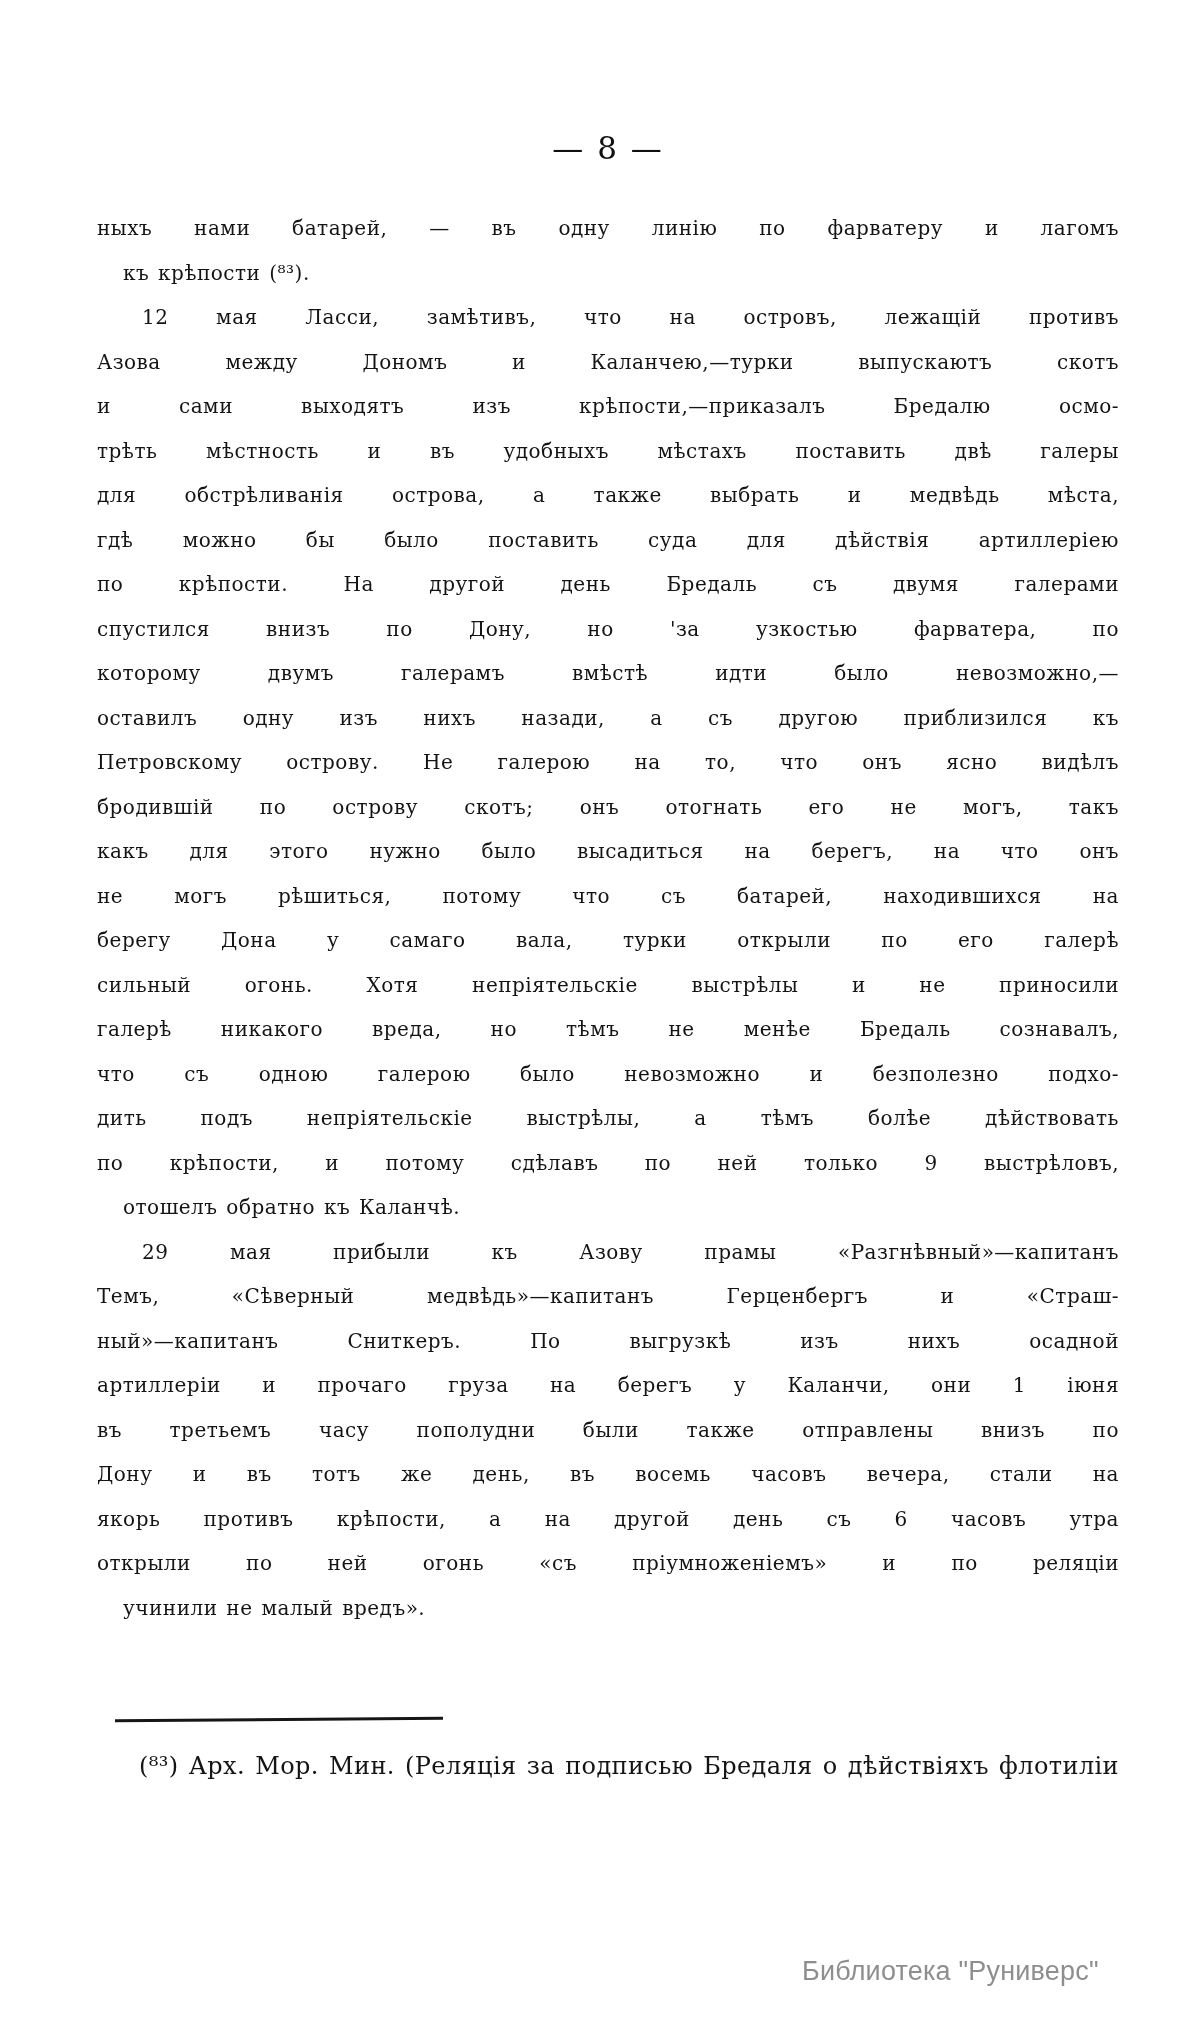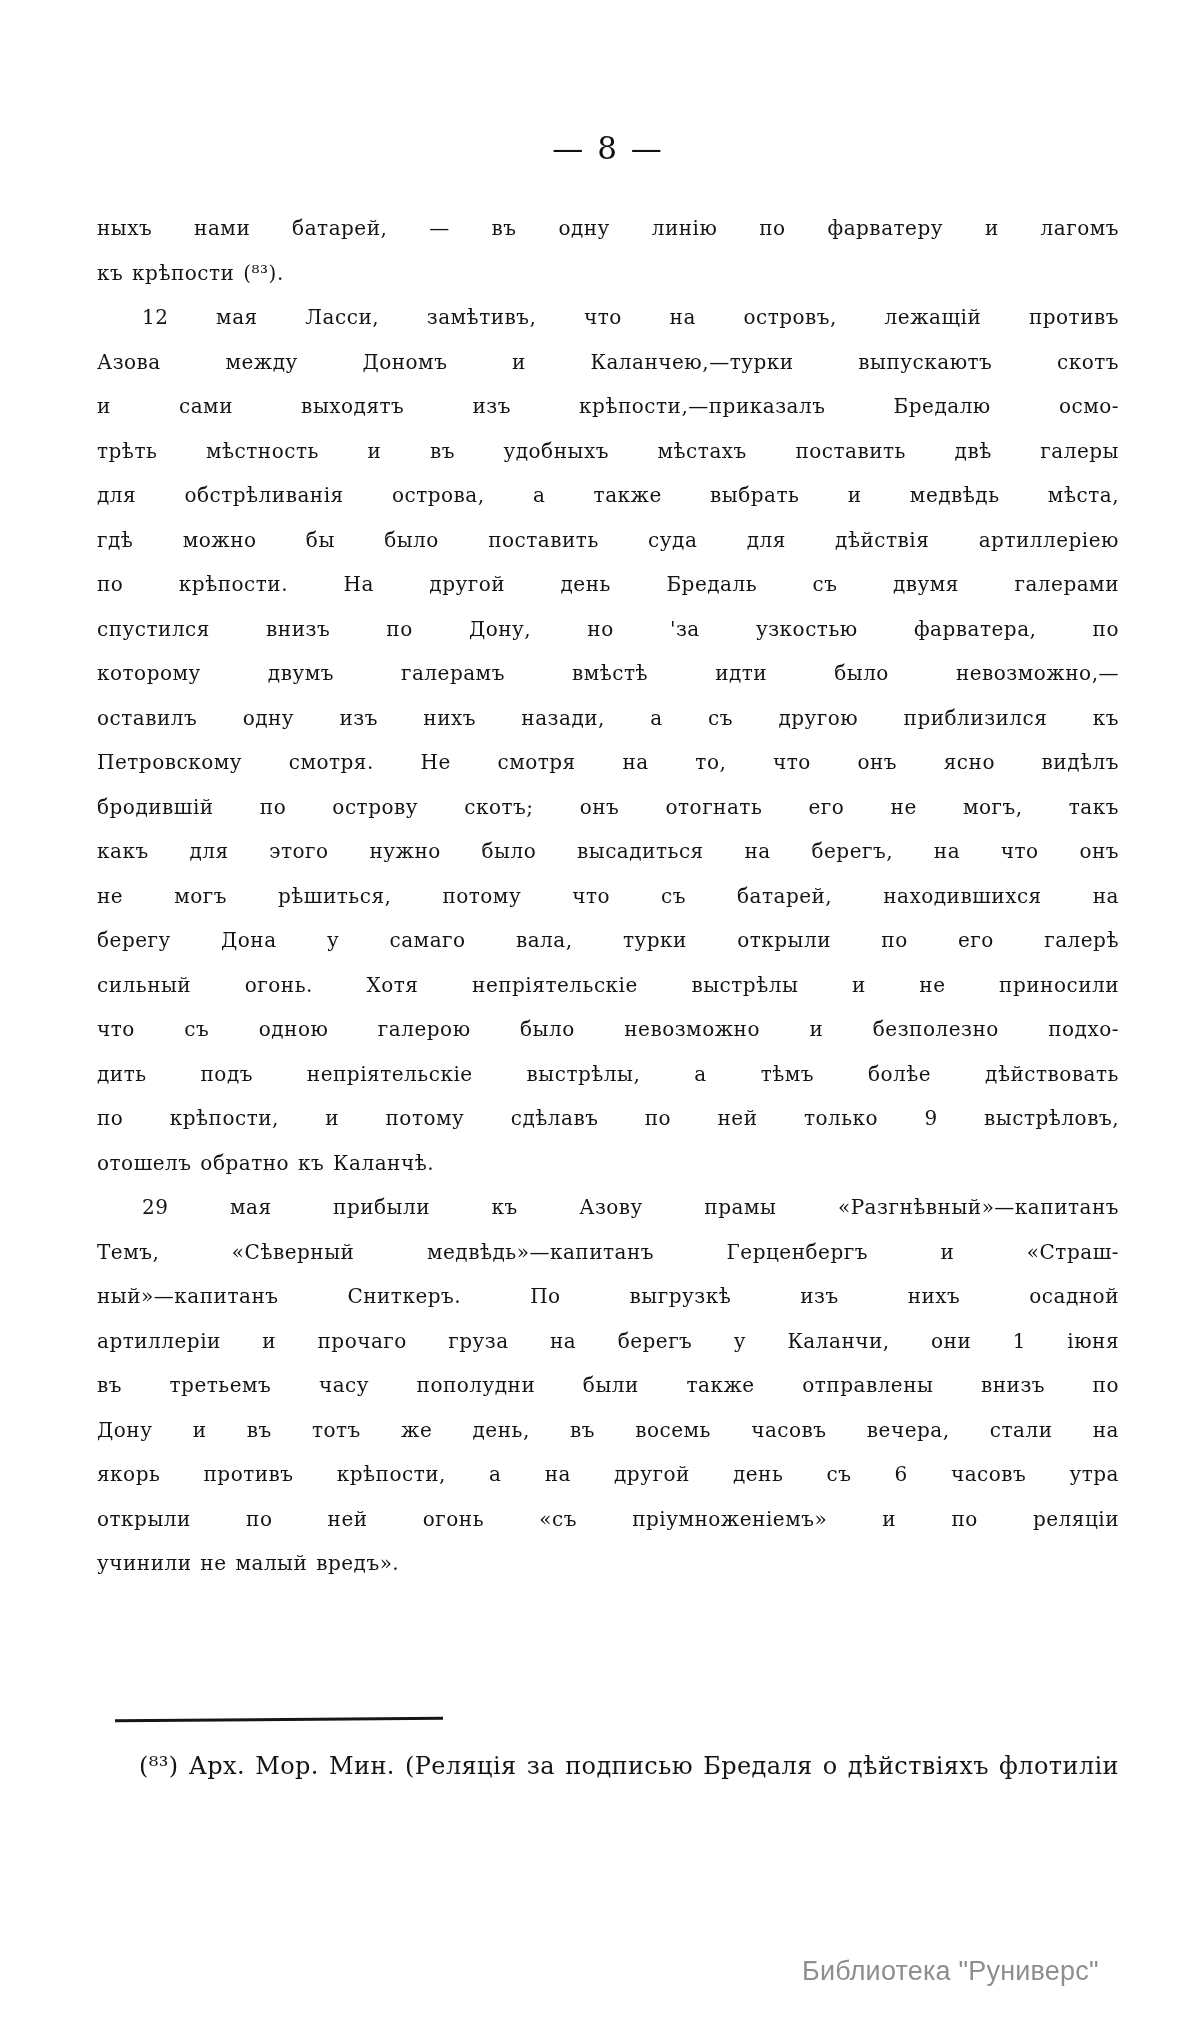--- a/index.html
+++ b/index.html
@@ -33,21 +33,21 @@
     line-height: 44.5px;
     letter-spacing: 0.5px;
     word-spacing: 2px;
   }
   .line {
     text-align: justify;
     text-align-last: justify;
     white-space: normal;
   }
   .line.indent { padding-left: 45px; }
-  .line.last { text-align-last: left; }
+  .line.last { text-align-last: left; margin-left: 26px; }
   .footnote-separator {
     position: absolute;
     top: 1718px;
     left: 115px;
     width: 328px;
     height: 3px;
     background: #161616;
     transform: rotate(-0.4deg);
   }
   .footnote {
@@ -88,26 +88,27 @@
       <div class="line indent">12 мая Ласси, замѣтивъ, что на островъ, лежащій противъ</div>
       <div class="line">Азова между Дономъ и Каланчею,—турки выпускаютъ скотъ</div>
       <div class="line">и сами выходятъ изъ крѣпости,—приказалъ Бредалю осмо-</div>
       <div class="line">трѣть мѣстность и въ удобныхъ мѣстахъ поставить двѣ галеры</div>
       <div class="line">для обстрѣливанія острова, а также выбрать и медвѣдь мѣста,</div>
       <div class="line">гдѣ можно бы было поставить суда для дѣйствія артиллеріею</div>
       <div class="line">по крѣпости. На другой день Бредаль съ двумя галерами</div>
       <div class="line">спустился внизъ по Дону, но 'за узкостью фарватера, по</div>
       <div class="line">которому двумъ галерамъ вмѣстѣ идти было невозможно,—</div>
       <div class="line">оставилъ одну изъ нихъ назади, а съ другою приблизился къ</div>
-      <div class="line">Петровскому смотря. Не смотря на то, что онъ ясно видѣлъ</div>
+      <div class="line">Петровскому острову. Не галерою на то, что онъ ясно видѣлъ</div>
       <div class="line">бродившій по острову скотъ; онъ отогнать его не могъ, такъ</div>
       <div class="line">какъ для этого нужно было высадиться на берегъ, на что онъ</div>
       <div class="line">не могъ рѣшиться, потому что съ батарей, находившихся на</div>
       <div class="line">берегу Дона у самаго вала, турки открыли по его галерѣ</div>
       <div class="line">сильный огонь. Хотя непріятельскіе выстрѣлы и не приносили</div>
+      <div class="line">галерѣ никакого вреда, но тѣмъ не менѣе Бредаль сознавалъ,</div>
       <div class="line">что съ одною галерою было невозможно и безполезно подхо-</div>
       <div class="line">дить подъ непріятельскіе выстрѣлы, а тѣмъ болѣе дѣйствовать</div>
       <div class="line">по крѣпости, и потому сдѣлавъ по ней только 9 выстрѣловъ,</div>
       <div class="line last">отошелъ обратно къ Каланчѣ.</div>
       <div class="line indent">29 мая прибыли къ Азову прамы «Разгнѣвный»—капитанъ</div>
       <div class="line">Темъ, «Сѣверный медвѣдь»—капитанъ Герценбергъ и «Страш-</div>
       <div class="line">ный»—капитанъ Сниткеръ. По выгрузкѣ изъ нихъ осадной</div>
       <div class="line">артиллеріи и прочаго груза на берегъ у Каланчи, они 1 іюня</div>
       <div class="line">въ третьемъ часу пополудни были также отправлены внизъ по</div>
       <div class="line">Дону и въ тотъ же день, въ восемь часовъ вечера, стали на</div>

